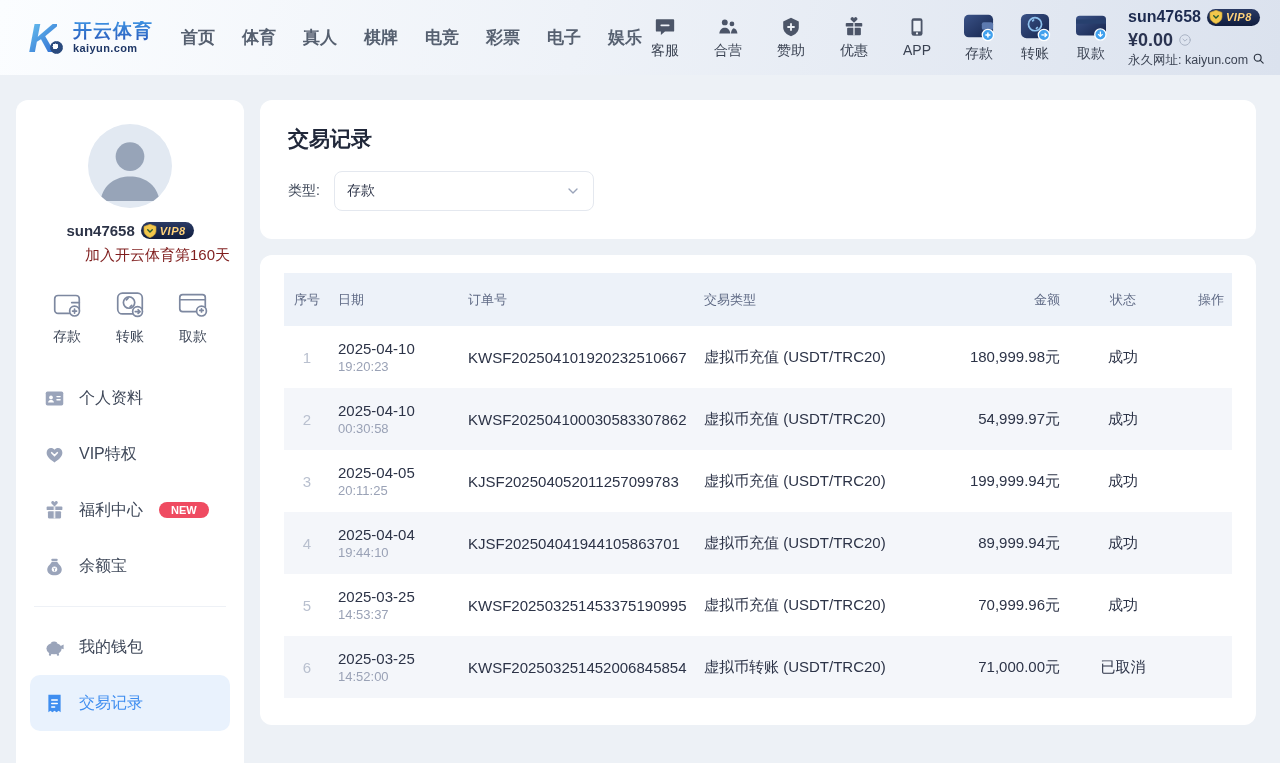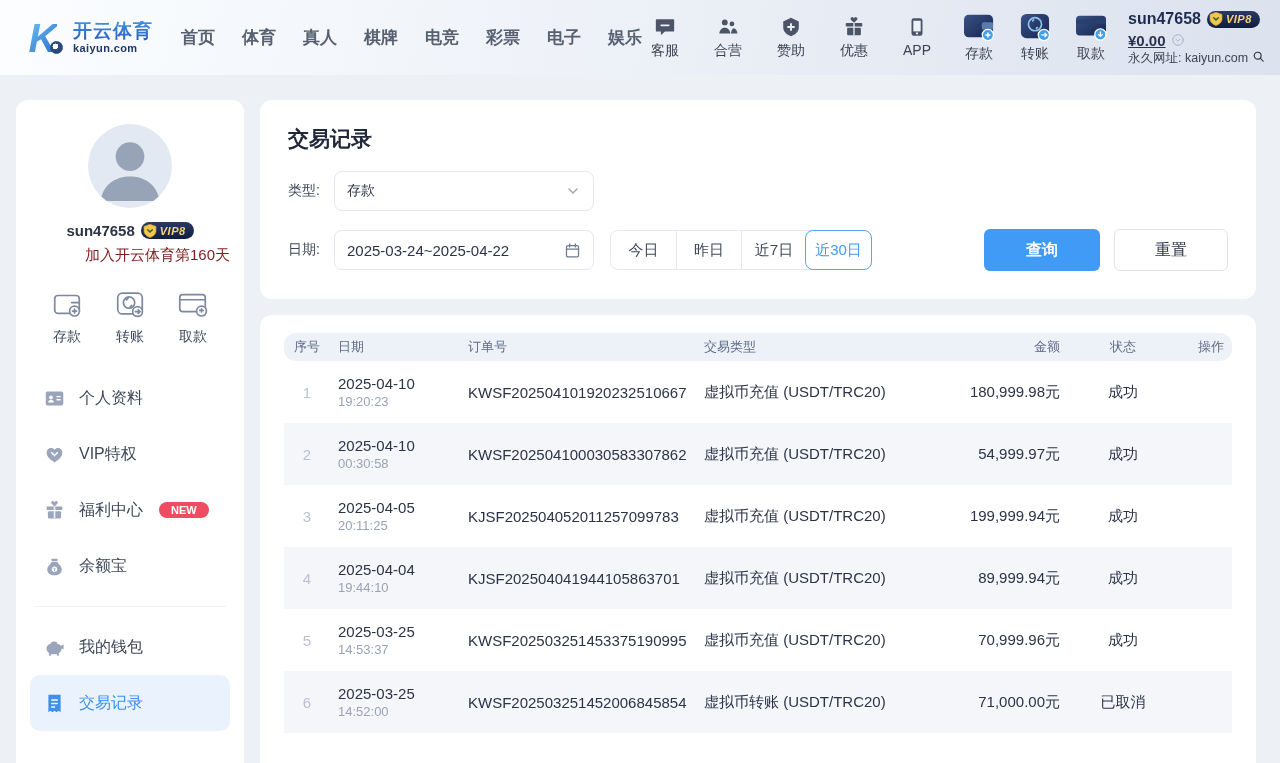--- a/index.html
+++ b/index.html
@@ -36,21 +36,21 @@
   .wa-label { font-size:14px; color:#3a4252; white-space:nowrap; }
 
   .user-info { margin-left:14px; line-height:1.3; width:158px; flex-shrink:0; }
   .ui-row1 { display:flex; align-items:center; gap:6px; }
   .user-name { font-size:16px; font-weight:700; color:#1d2b50; }
   .vip-badge { display:flex; align-items:center; height:17px; padding:0 8px 0 1px;
                background:linear-gradient(180deg,#2a3a64,#101d3e); border-radius:9px; }
   .vip-shield { width:16px; height:16px; margin-right:2px; }
   .vip-text { font-size:11px; font-weight:800; font-style:italic; color:#ffd27a; letter-spacing:.5px; }
   .ui-row2 { display:flex; align-items:center; gap:5px; margin-top:1px; }
-  .balance { font-size:15px; font-weight:700; color:#2a3350;text-decoration:underline; }
+  .balance { font-size:18px; font-weight:700; color:#2a3350; }
   .balance-icon { width:14px; height:14px; color:#aab3c4; }
   .ui-row3 { display:flex; align-items:flex-start; gap:4px; }
   .site-url { font-size:12.5px; color:#3c4454; white-space:nowrap; }
   .url-search-icon { width:13px; height:13px; color:#2f3745; cursor:pointer; }
 
   .header-avatar { width:50px; height:50px; border-radius:50%; overflow:hidden; margin-left:10px; flex-shrink:0; cursor:pointer; }
   .avatar-svg, .header-avatar svg, .sb-avatar svg { width:100%; height:100%; }
 
   
   .page { display:flex; gap:16px; padding:25px 24px 0 16px; align-items:flex-start; height:688px; overflow:hidden; }
@@ -96,21 +96,21 @@
   .range-btn:first-child { border-left:none; }
   .range-btn.active { border:1px solid #58a6f3; border-radius:8px; color:#3f9bf5; margin:-1px; width:67px; background:#fff; }
   .filter-spacer { flex:1; }
   .btn-search { width:116px; height:42px; background:#3f9bf5; color:#fff; font-size:16px; font-weight:600;
                 border:none; border-radius:6px; cursor:pointer; }
   .btn-reset { width:114px; height:42px; background:#fff; color:#2c3347; font-size:16px;
                border:1px solid #dfe3ea; border-radius:6px; cursor:pointer; margin-left:14px; }
 
   
   .table-card { background:#fff; border-radius:12px; padding:18px 24px; height:470px; }
-  .t-head { display:flex; align-items:center; height:28px; background:#edf2f9; border-radius:12px;
+  .t-head { display:flex; align-items:center; height:53px; background:#edf2f9; border-radius:0;
             font-size:13px; color:#5f6a85; }
   .t-row { display:flex; align-items:center; height:62px; font-size:15px; color:#2c3347; }
   .t-body .t-row:nth-child(even) { background:#f4f6fa; }
   .cell { padding:0 8px; overflow:hidden; white-space:nowrap; }
   .col-no { width:46px; text-align:center; }
   .t-row .col-no { color:#b9c0cf; }
   .col-date { width:130px; }
   .col-order { width:236px; }
   .col-type { flex:1; }
   .col-amount { width:150px; text-align:right; }
@@ -445,41 +445,20 @@
         <div class="select-box">
           <span class="select-value">存款</span>
           <span class="select-chevron" id="type-chevron">
               <svg viewBox="0 0 24 24" fill="none" stroke="currentColor" stroke-width="2" stroke-linecap="round" stroke-linejoin="round">
                 <path d="m6 9 6 6 6-6"></path>
               </svg>
             </span>
         </div>
       </div>
 
-      <div class="filter-row">
-        <span class="filter-label">日期:</span>
-        <div class="date-box">
-          <span class="date-value">2025-03-24~2025-04-22</span>
-          <span class="calendar-icon" id="calendar-icon">
-              <svg viewBox="0 0 24 24" fill="none" stroke="currentColor" stroke-width="1.8" stroke-linecap="round">
-                <rect x="3.5" y="5" width="17" height="16" rx="2"></rect>
-                <path d="M3.5 10h17M8 2.8V7M16 2.8V7"></path>
-              </svg>
-            </span>
-        </div>
-        <div class="range-group" id="range-group">
-            <div class="range-btn">今日</div>
-            <div class="range-btn">昨日</div>
-            <div class="range-btn">近7日</div>
-            <div class="range-btn active">近30日</div>
-          </div>
-        <div class="filter-spacer"></div>
-        <button class="btn-search">查询</button>
-        <button class="btn-reset">重置</button>
-      </div>
     </section>
 
     <section class="table-card">
       <div class="t-head" id="t-head">
           <div class="cell col-no">序号</div>
           <div class="cell col-date">日期</div>
           <div class="cell col-order">订单号</div>
           <div class="cell col-type">交易类型</div>
           <div class="cell col-amount">金额</div>
           <div class="cell col-status">状态</div>

